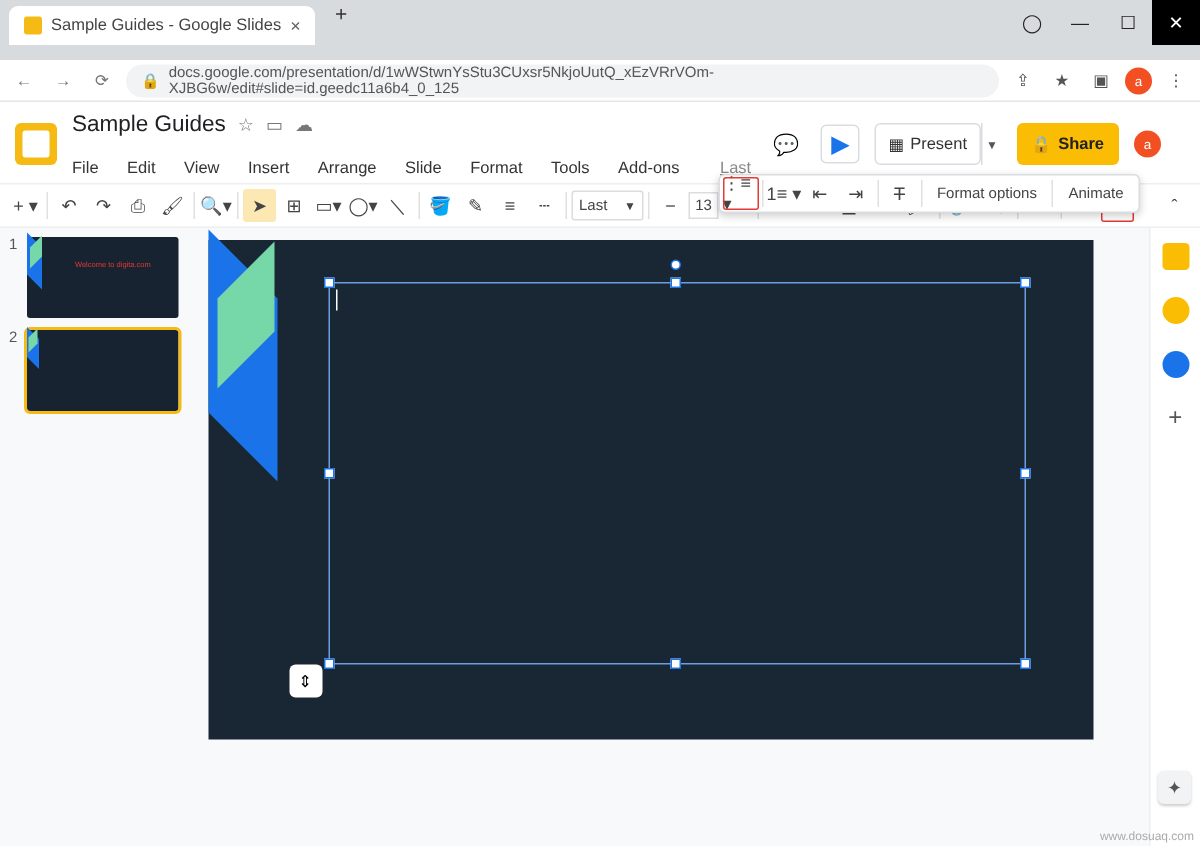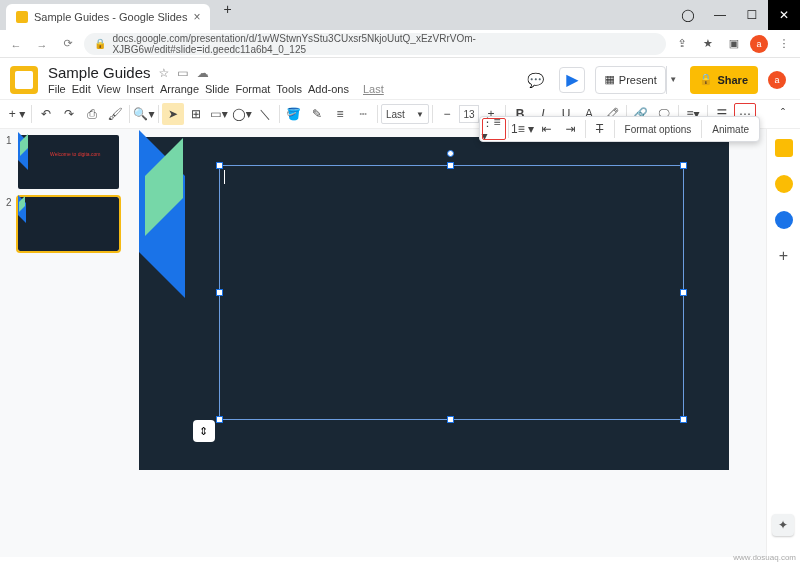--- a/index.html
+++ b/index.html
@@ -1,36 +1,36 @@
 <!DOCTYPE html>
 <html><head>
 <meta charset="utf-8">
 <style>
 *{box-sizing:border-box;margin:0;padding:0;font-family:Arial,Roboto,sans-serif}
 body{width:800px;height:564px;background:#fff;overflow:hidden;position:relative}
-.titlebar{height:30px;background:#d8dbde;display:flex;font-size:11px;color:#444}
+.titlebar{height:40px;background:#d8dbde;display:flex;font-size:11px;color:#444}
 .tab{background:#fff;height:26px;margin-top:4px;border-radius:6px 6px 0 0;padding:0 10px;display:flex;align-items:center;gap:6px;margin-left:6px}
 .tab .fav{width:12px;height:12px;background:#f5ba14;border-radius:2px}
 .tab .x{color:#666;cursor:default;font-size:12px}
 .tab-add{margin-left:8px;width:18px;height:18px;color:#333;display:flex;align-items:center;justify-content:center;font-size:14px}
 .winbtns{margin-left:auto;display:flex}
 .winbtns div{width:32px;height:30px;display:flex;align-items:center;justify-content:center;color:#222;font-size:12px}
 .close{background:#000;color:#fff !important;font-size:12px}
 .urlbar{height:28px;background:#fff;display:flex;align-items:center;border-bottom:1px solid #e5e5e5;padding:0 6px;gap:6px;font-size:11px;color:#555}
 .urlbar .nav{width:20px;display:flex;justify-content:center;color:#777}
 .chip{background:#f1f3f4;border-radius:12px;height:22px;flex:1;display:flex;align-items:center;padding:0 10px;gap:6px;color:#555;font-size:10px}
 .uricon{width:20px;display:flex;justify-content:center;color:#555}
 .avatar{width:18px;height:18px;border-radius:50%;background:#f25022;color:#fff;display:flex;align-items:center;justify-content:center;font-size:9px}
-.appbar{display:flex;align-items:center;padding:6px 14px 0 10px;gap:10px}
+.appbar{display:flex;align-items:center;padding:6px 26px 0 10px;gap:10px}
 .logo{width:28px;height:28px;background:#f5ba14;border-radius:4px;position:relative}
 .logo:before{content:"";position:absolute;inset:5px;background:#fff;border-radius:2px}
 .docarea{flex:1}
 .title{font-size:15px;color:#202124;display:flex;align-items:center;gap:8px}
 .title .micon{color:#777;font-size:12px}
-.menubar{display:flex;gap:6px;font-size:11px;color:#333;margin-top:2px}
+.menubar{display:flex;gap:19px;font-size:11px;color:#333;margin-top:15px}
 .menubar span:last-child{color:#888;text-decoration:underline;margin-left:8px}
 .apptools{display:flex;align-items:center;gap:10px}
 .btnico{width:26px;height:26px;border-radius:4px;display:flex;align-items:center;justify-content:center;color:#555;font-size:14px}
 .slideshow{width:26px;height:26px;border:1px solid #dadce0;border-radius:4px;display:flex;align-items:center;justify-content:center;color:#1a73e8}
 .present{height:28px;border:1px solid #dadce0;border-radius:4px;padding:0 8px;display:flex;align-items:center;gap:4px;font-size:11px;color:#333}
 .present-split{width:14px;border-left:1px solid #dadce0;height:28px;display:flex;align-items:center;justify-content:center;font-size:8px;color:#555}
 .share{height:28px;background:#fbbc04;border-radius:4px;padding:0 10px;display:flex;align-items:center;gap:4px;font-size:11px;font-weight:bold;color:#222}
 .toolbar{height:30px;border-top:1px solid #eee;border-bottom:1px solid #eee;margin-top:4px;display:flex;align-items:center;padding:0 6px;gap:1px;font-size:11px;color:#444}
 .tbtn{width:22px;height:22px;display:flex;align-items:center;justify-content:center;color:#444;font-size:12px;border-radius:2px}
 .tsep{width:1px;height:18px;background:#e0e0e0;margin:0 2px}

